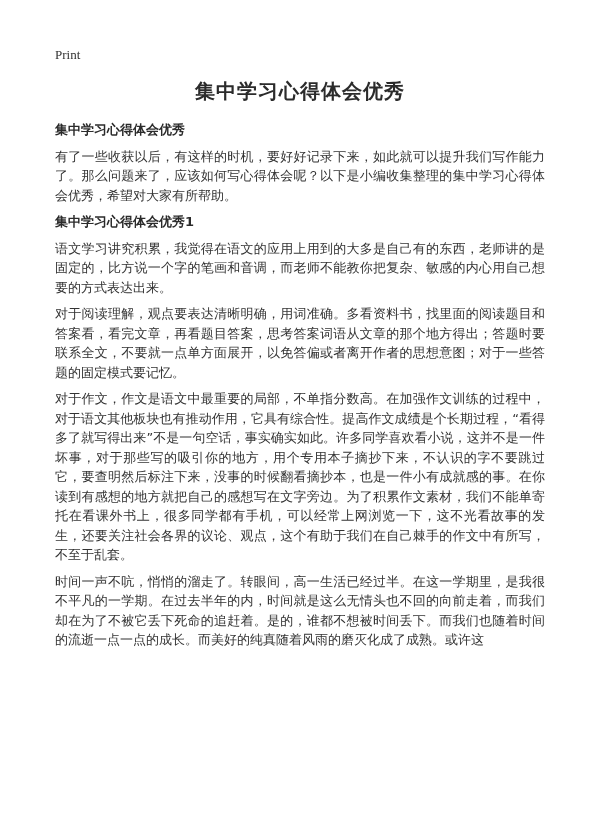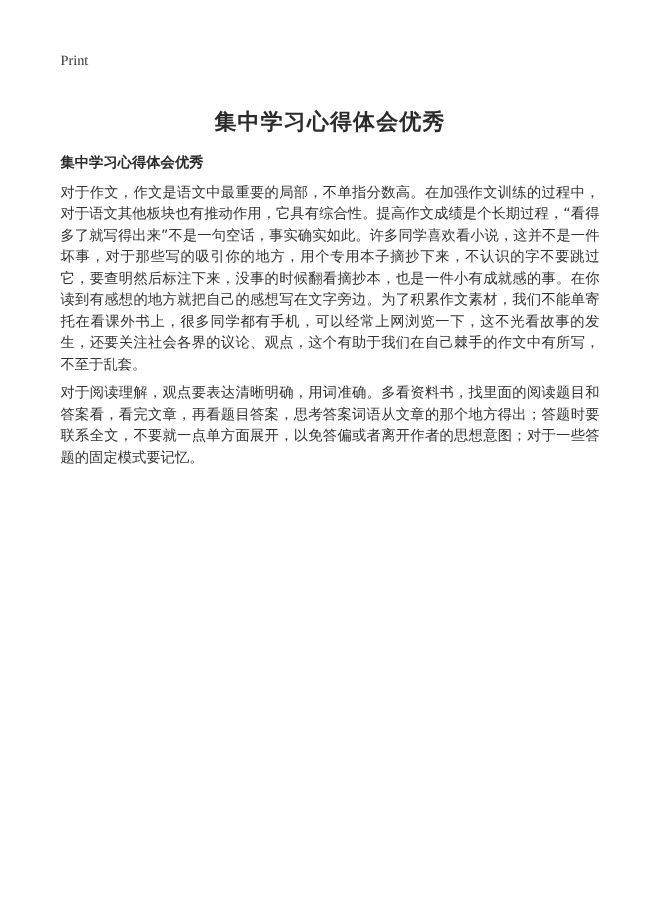--- a/index.html
+++ b/index.html
@@ -17,21 +17,21 @@
     overflow: hidden;
   }
   .print-link {
     display: inline-block;
     font-family: "Liberation Serif", "DejaVu Serif", serif;
     font-size: 13px;
     line-height: 16px;
     color: #333333;
     text-decoration: none;
     cursor: pointer;
-    margin-bottom: 20px;
+    margin-bottom: 1px;
   }
   .doc-title {
     text-align: center;
     font-size: 20px;
     font-weight: 700;
     line-height: 26px;
     color: #2b2b2b;
     margin: 14px 0 16px 0;
     letter-spacing: 1px;
   }
@@ -60,25 +60,29 @@
 <div class="page">
 
   <a class="print-link">Print</a>
 
   <h1 class="doc-title">集中学习心得体会优秀</h1>
 
   <div class="doc-body">
 
     <div class="block subheading">集中学习心得体会优秀</div>
 
+    <div class="block">有了一些收获以后，有这样的时机，要好好记录下来，如此就可以提升我们写作能力了。那么问题来了，应该如何写心得体会呢？以下是小编收集整理的集中学习心得体会优秀，希望对大家有所帮助。</div>
+
+    <div class="block subheading">集中学习心得体会优秀1</div>
+
+    <div class="block">语文学习讲究积累，我觉得在语文的应用上用到的大多是自己有的东西，老师讲的是固定的，比方说一个字的笔画和音调，而老师不能教你把复杂、敏感的内心用自己想要的方式表达出来。</div>
+
+
+    <div class="block">对于阅读理解，观点要表达清晰明确，用词准确。多看资料书，找里面的阅读题目和答案看，看完文章，再看题目答案，思考答案词语从文章的那个地方得出；答题时要联系全文，不要就一点单方面展开，以免答偏或者离开作者的思想意图；对于一些答题的固定模式要记忆。</div>
+
+    <div class="block">对于作文，作文是语文中最重要的局部，不单指分数高。在加强作文训练的过程中，对于语文其他板块也有推动作用，它具有综合性。提高作文成绩是个长期过程，“看得多了就写得出来”不是一句空话，事实确实如此。许多同学喜欢看小说，这并不是一件坏事，对于那些写的吸引你的地方，用个专用本子摘抄下来，不认识的字不要跳过它，要查明然后标注下来，没事的时候翻看摘抄本，也是一件小有成就感的事。在你读到有感想的地方就把自己的感想写在文字旁边。为了积累作文素材，我们不能单寄托在看课外书上，很多同学都有手机，可以经常上网浏览一下，这不光看故事的发生，还要关注社会各界的议论、观点，这个有助于我们在自己棘手的作文中有所写，不至于乱套。</div>
 
 
 
-
-    <div class="block">对于作文，作文是语文中最重要的局部，不单指分数高。在加强作文训练的过程中，对于语文其他板块也有推动作用，它具有综合性。提高作文成绩是个长期过程，“看得多了就写得出来”不是一句空话，事实确实如此。许多同学喜欢看小说，这并不是一件坏事，对于那些写的吸引你的地方，用个专用本子摘抄下来，不认识的字不要跳过它，要查明然后标注下来，没事的时候翻看摘抄本，也是一件小有成就感的事。在你读到有感想的地方就把自己的感想写在文字旁边。为了积累作文素材，我们不能单寄托在看课外书上，很多同学都有手机，可以经常上网浏览一下，这不光看故事的发生，还要关注社会各界的议论、观点，这个有助于我们在自己棘手的作文中有所写，不至于乱套。</div>
-
-    <div class="block">对于阅读理解，观点要表达清晰明确，用词准确。多看资料书，找里面的阅读题目和答案看，看完文章，再看题目答案，思考答案词语从文章的那个地方得出；答题时要联系全文，不要就一点单方面展开，以免答偏或者离开作者的思想意图；对于一些答题的固定模式要记忆。</div>
-
-
-
+    <div class="block">时间一声不吭，悄悄的溜走了。转眼间，高一生活已经过半。在这一学期里，是我很不平凡的一学期。在过去半年的内，时间就是这么无情头也不回的向前走着，而我们却在为了不被它丢下死命的追赶着。是的，谁都不想被时间丢下。而我们也随着时间的流逝一点一点的成长。而美好的纯真随着风雨的磨灭化成了成熟。或许这</div>
 
   </div>
 </div>
 
 </body></html>

